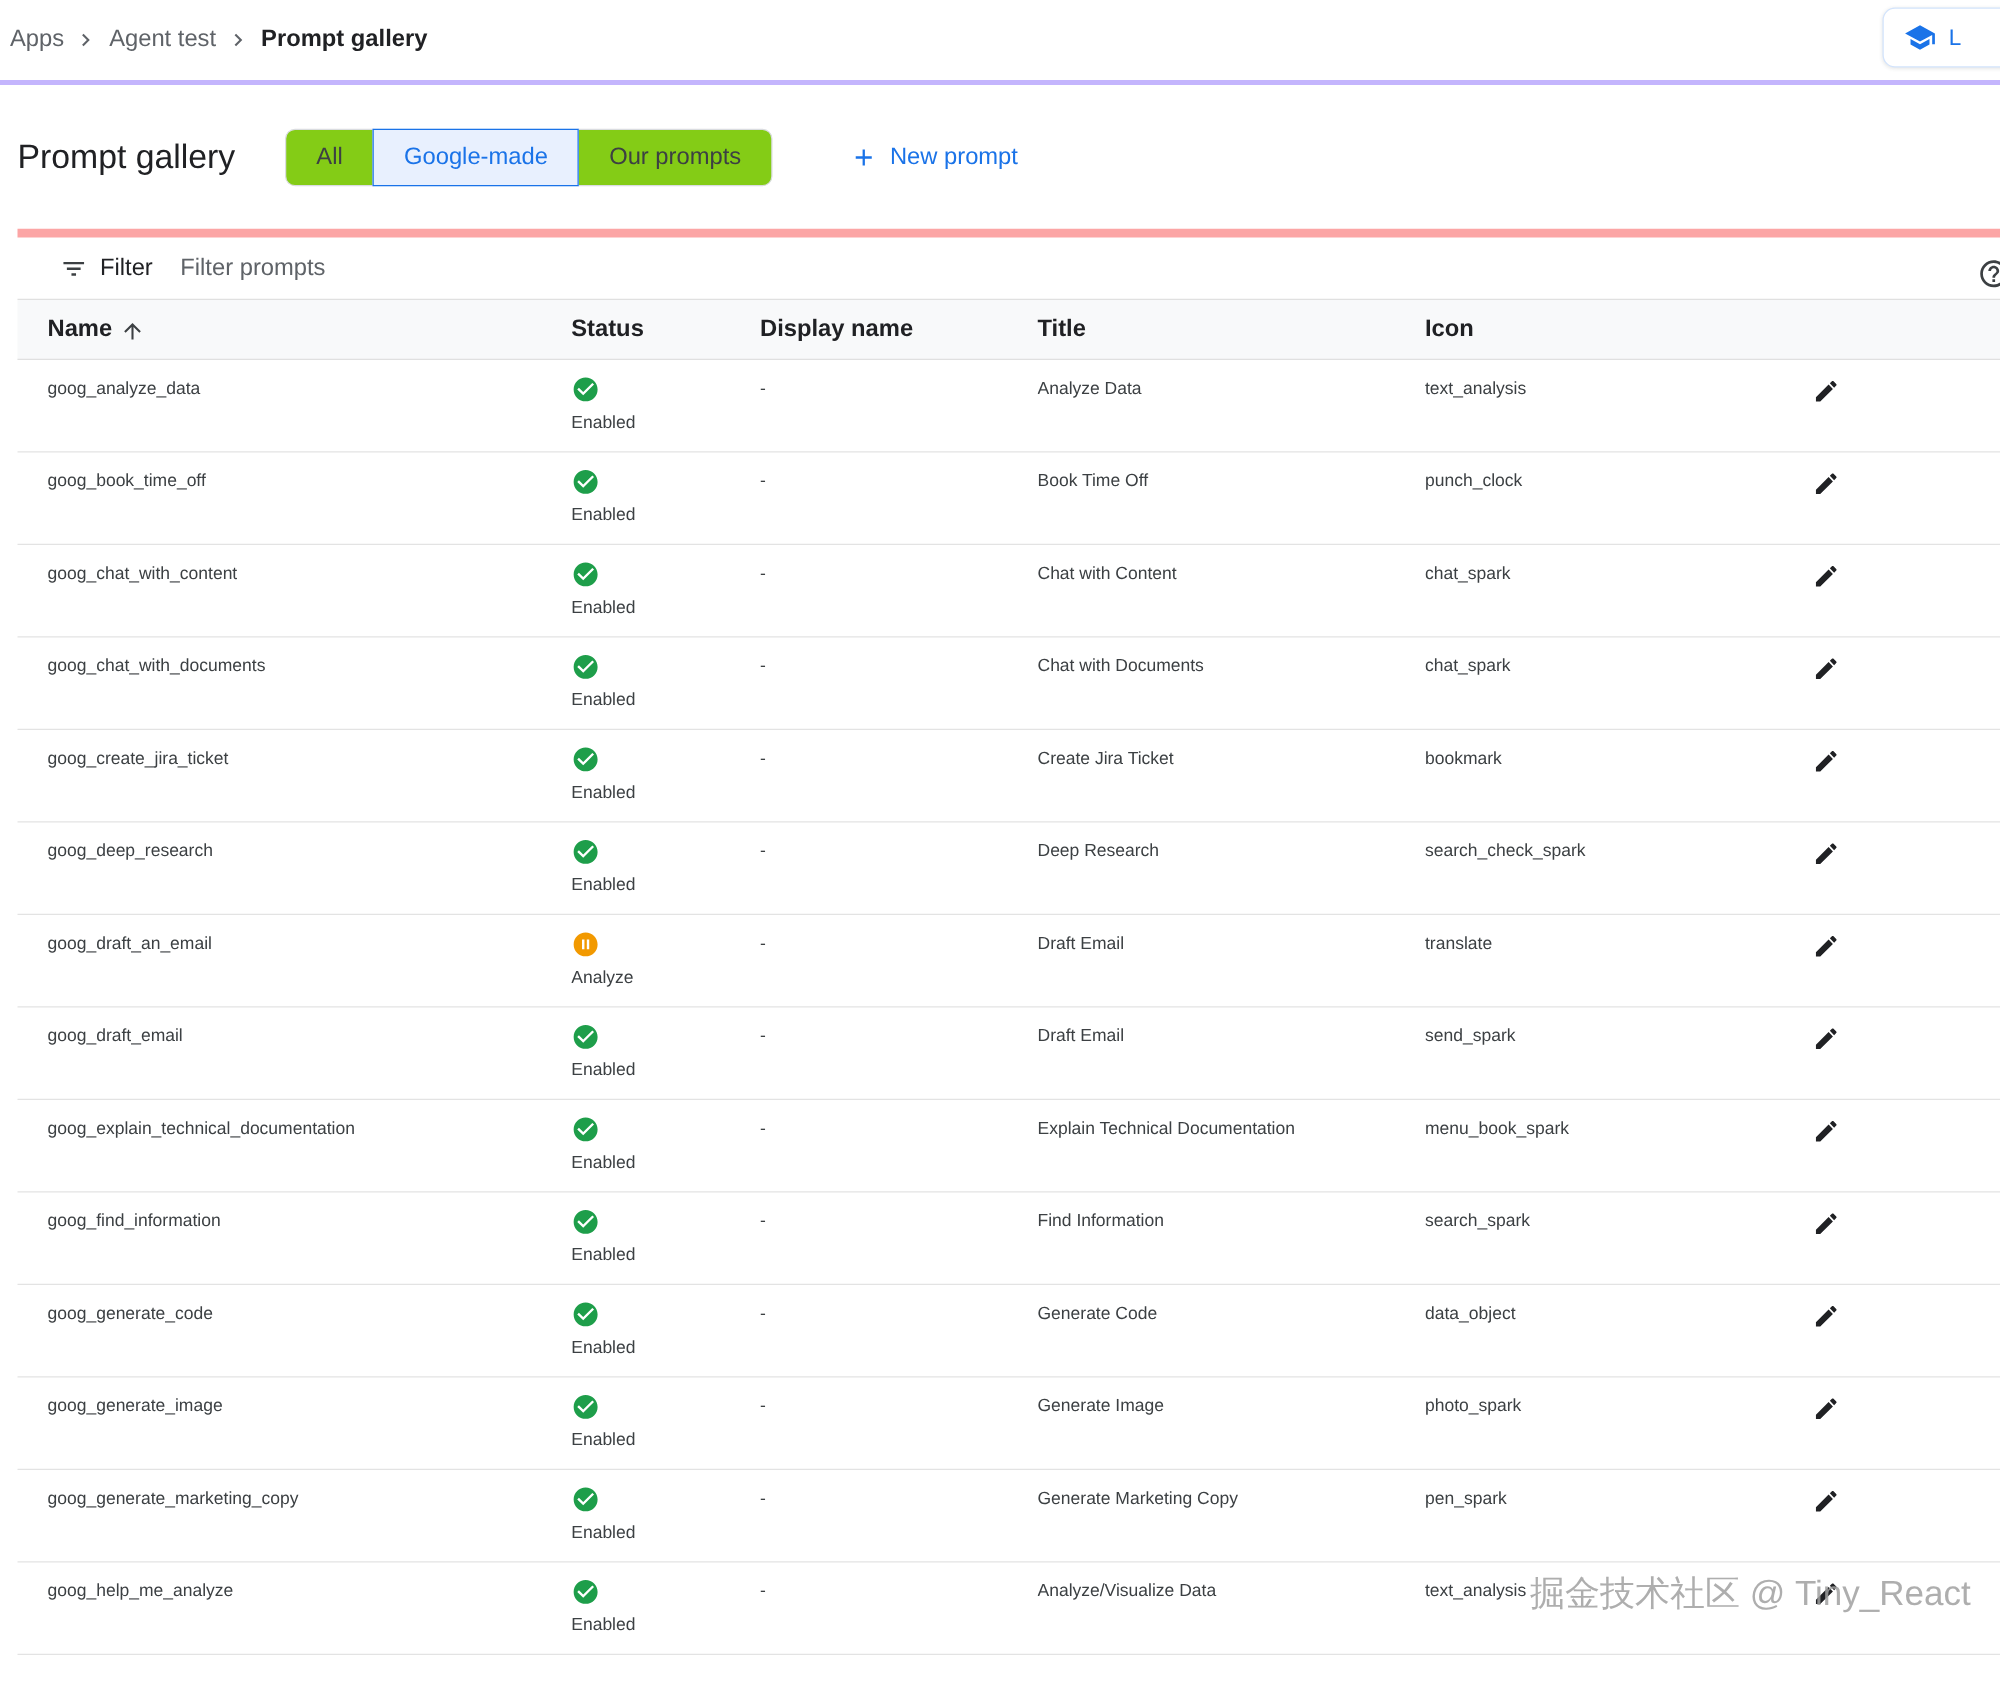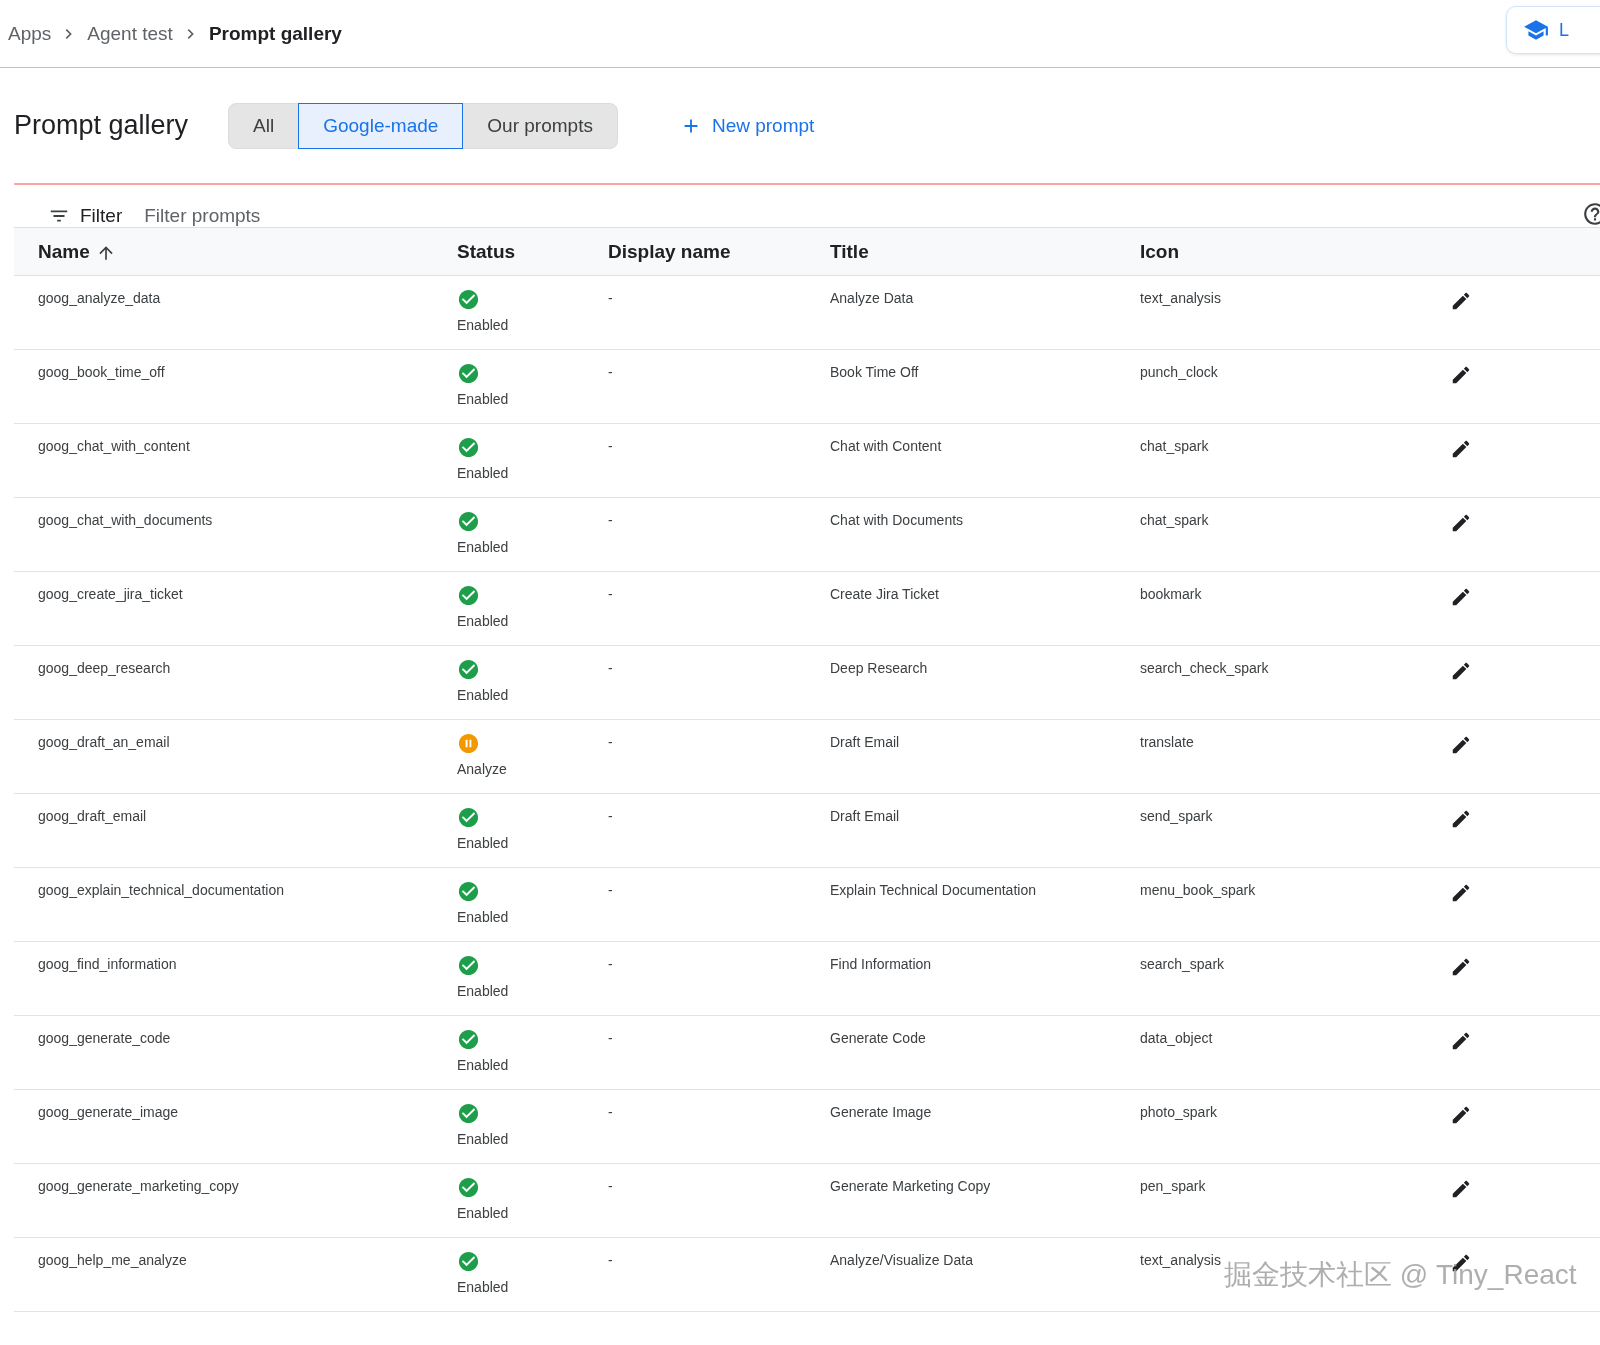--- a/index.html
+++ b/index.html
@@ -6,21 +6,21 @@
   html, body { width: 1600px; height: 1345px; overflow: hidden; background: #fff; }
   body {
     font-family: "Liberation Sans", "DejaVu Sans", sans-serif;
     color: #202124;
     position: relative;
   }
 
   
   .breadcrumb-bar {
     height: 68px;
-    border-bottom: 1px solid #c4b5fd;
+    border-bottom: 4px solid #c4b5fd;
     display: flex;
     align-items: center;
     padding-left: 8px;
     position: relative;
   }
   .breadcrumb { display: flex; align-items: center; gap: 8px; font-size: 19px; }
   .crumb.muted { color: #5F6368; cursor: pointer; }
   .crumb.current { color: #202124; font-weight: 600; }
   .chev { width: 20px; height: 20px; fill: #5F6368; flex: 0 0 auto; }
 
@@ -52,21 +52,21 @@
     align-items: center;
     padding-left: 14px;
   }
   .page-title { font-size: 27px; font-weight: 400; color: #202124; }
   .tabs { display: flex; margin-left: 40px; }
   .tab {
     height: 46px;
     padding: 0 24px;
     font-size: 19px;
     font-family: inherit;
-    background: #e5e5e5;
+    background: #84cc16;
     color: #3C4043;
     border: 1px solid #DADCE0;
     cursor: pointer;
     margin-left: -1px;
     position: relative;
   }
   .tab:first-child { border-radius: 8px 0 0 8px; margin-left: 0; }
   .tab:last-child { border-radius: 0 8px 8px 0; }
   .tab.active {
     background: #E8F0FE;
@@ -86,25 +86,25 @@
     font-size: 19px;
     font-weight: 400;
     font-family: inherit;
     cursor: pointer;
   }
   .new-prompt svg { width: 22px; height: 22px; fill: #1A73E8; }
 
   
   .filter-row {
     margin-left: 14px;
-    height: 45px;
-    border-top: 2px solid #fca5a5;
+    height: 57px;
+    border-top: 7px solid #fca5a5;
     border-bottom: 1px solid #E0E0E0;
     display: flex;
-    align-items: flex-end;
+    align-items: center;
     padding-left: 34px;
     position: relative;
   }
   .filter-icon svg { width: 22px; height: 22px; fill: #3C4043; display: block; }
   .filter-label { font-size: 19px; color: #202124; margin-left: 10px; cursor: pointer; }
   .filter-input {
     border: none;
     outline: none;
     font-family: inherit;
     font-size: 19px;

